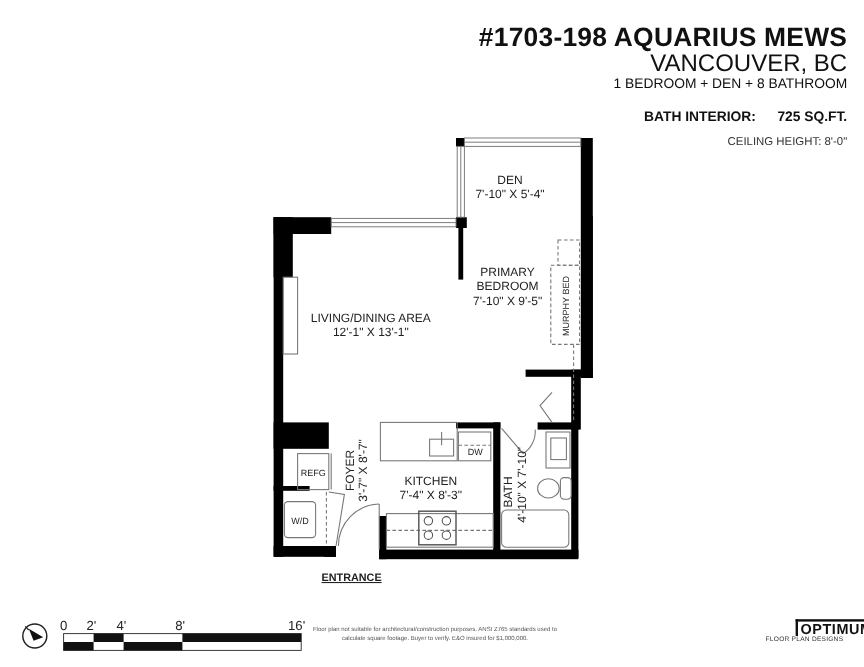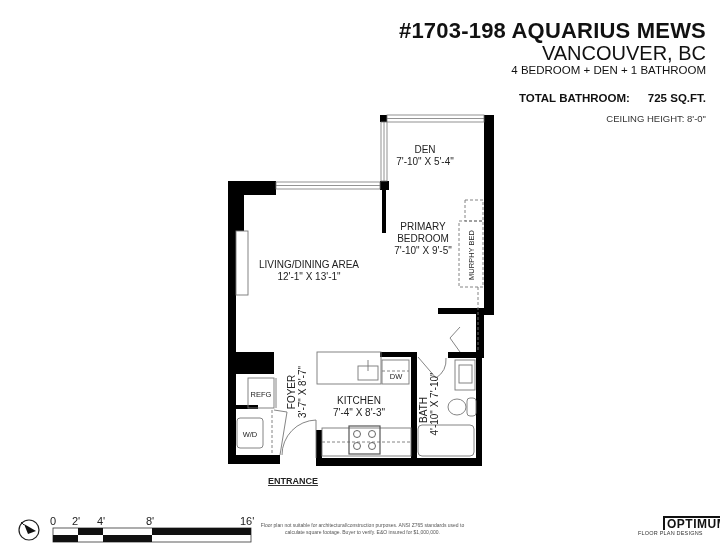--- a/index.html
+++ b/index.html
@@ -16,23 +16,23 @@
   #disclaimer{position:absolute;left:260px;top:522px;width:205px;font-size:5px;line-height:7px;text-align:center;color:#555;}
   #logo{position:absolute;left:638px;top:516px;text-align:left;}
   #logo .main{font-size:12px;font-weight:bold;letter-spacing:0.5px;border-top:2px solid #111;border-left:2px solid #111;padding:0 2px;line-height:12px;margin-left:25px;}
   #logo .sub{font-size:5.5px;letter-spacing:0.2px;color:#333;}
 </style>
 </head>
 <body>
 
 <div id="t1" class="hdr">#1703-198 AQUARIUS MEWS</div>
 <div id="t2" class="hdr">VANCOUVER, BC</div>
-<div id="t3" class="hdr">4 BEDROOM + DEN + 1 BATHROOM</div>
+<div id="t3" class="hdr">1 BEDROOM + DEN + 8 BATHROOM</div>
 <div id="t4" class="hdr">
-  <span>TOTAL BATHROOM:</span><span class="gap"></span><span>725 SQ.FT.</span>
+  <span>BATH INTERIOR:</span><span class="gap"></span><span>725 SQ.FT.</span>
 </div>
 <div id="t5" class="hdr">CEILING HEIGHT: 8'-0"</div>
 
 <svg width="720" height="556" viewBox="0 0 720 556">
   <g fill="#000">
 
     <rect x="228" y="181" width="8" height="283"></rect>
 
     <rect x="228" y="181" width="48" height="14"></rect>
     <rect x="228" y="181" width="16" height="50"></rect>

